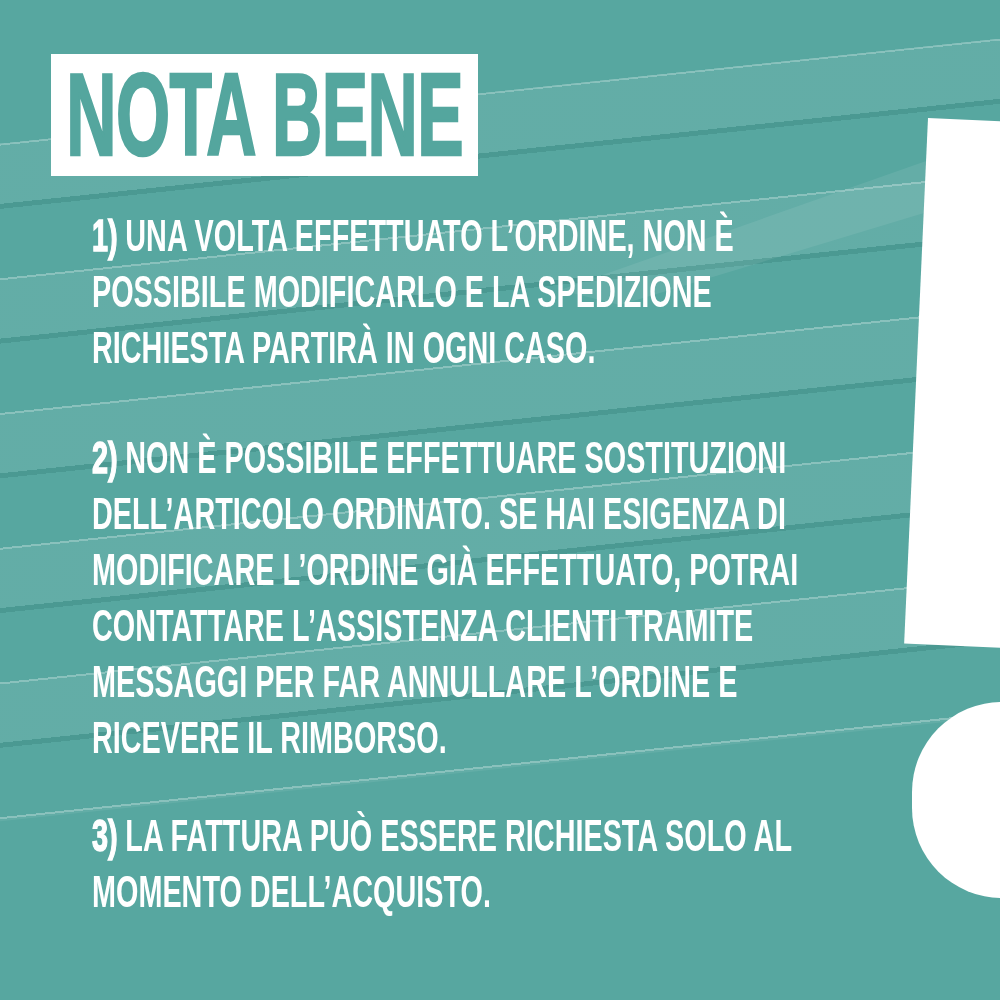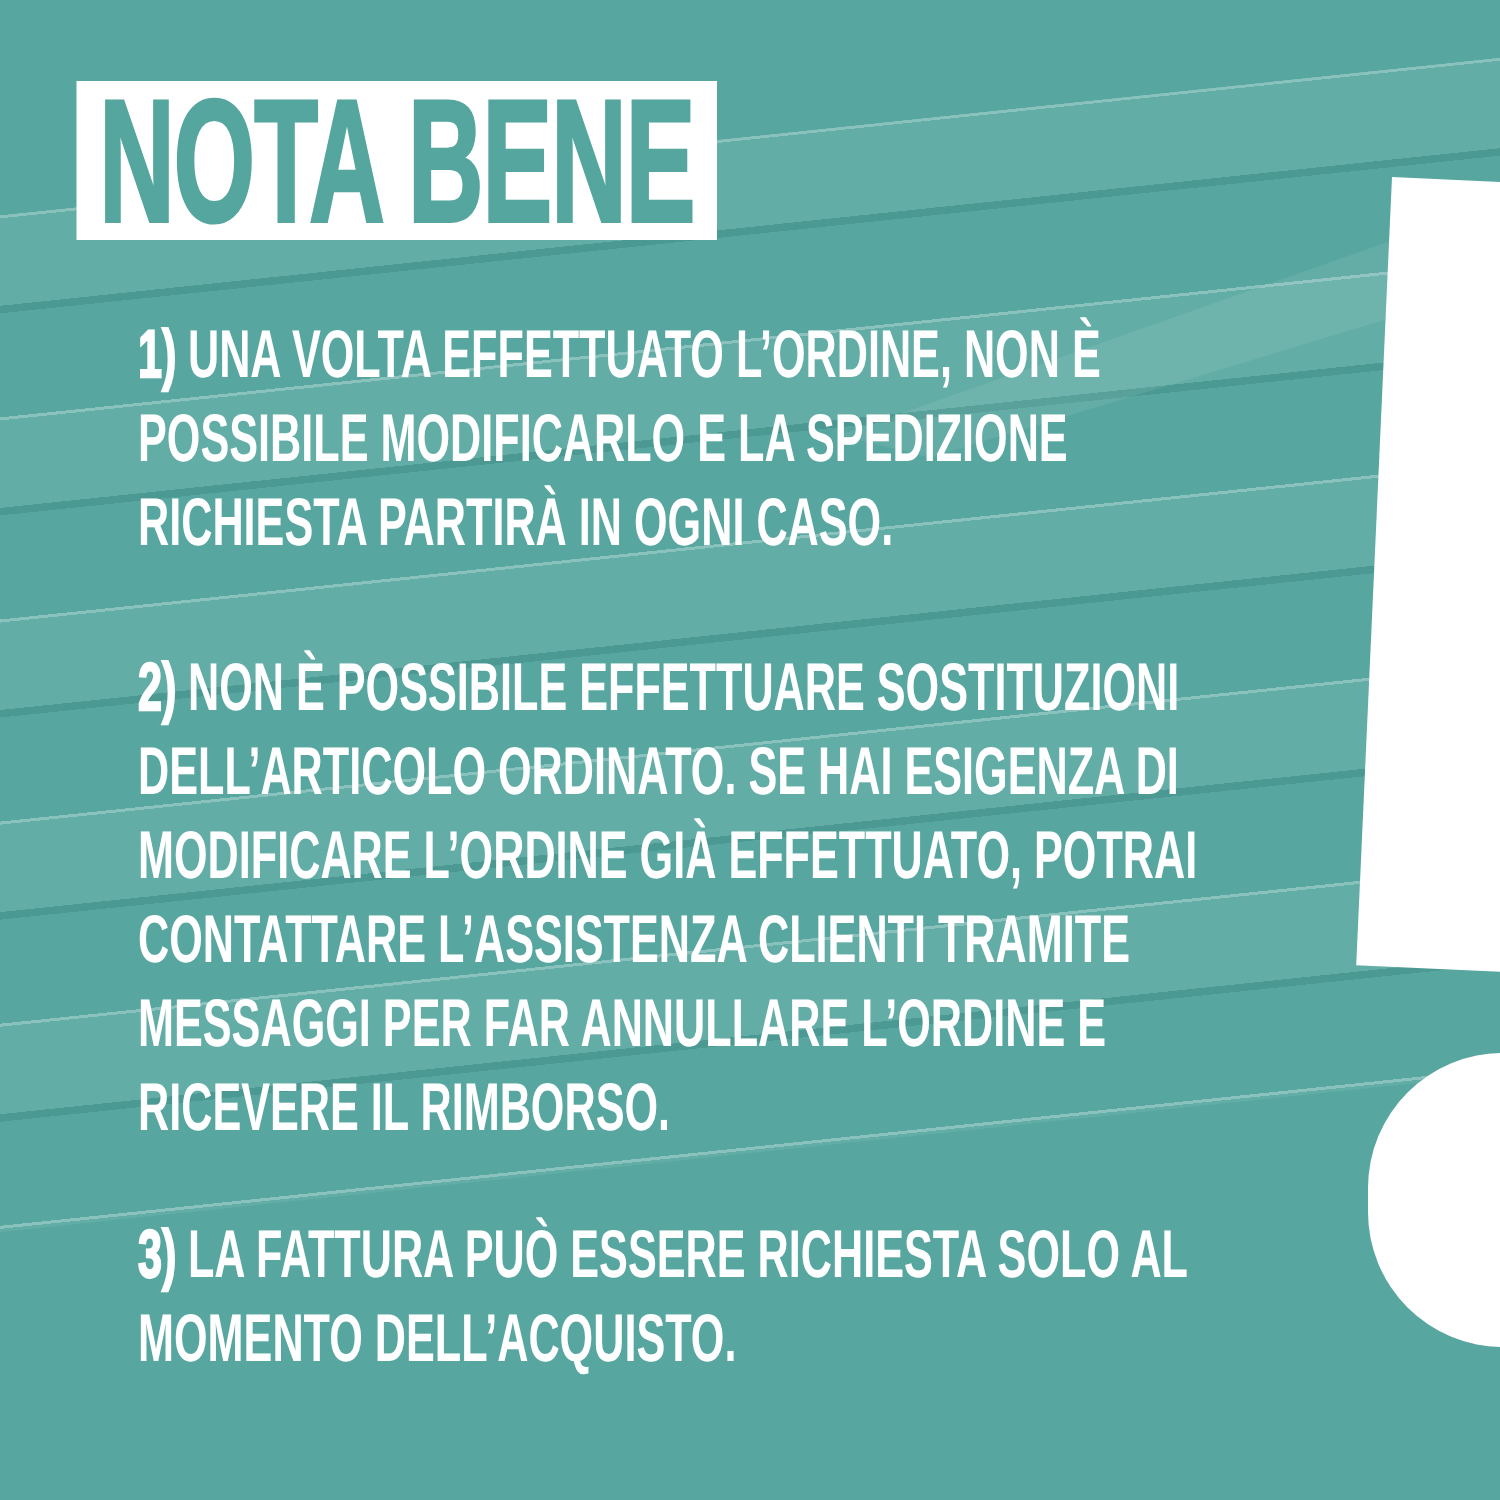--- a/index.html
+++ b/index.html
@@ -27,21 +27,21 @@
   .excl-bar{
     position:absolute;left:928px;top:118px;width:150px;height:526px;
     background:#ffffff;transform:rotate(2.6deg);transform-origin:0 0;
   }
   .excl-dot{
     position:absolute;left:912px;top:702px;width:206px;height:196px;
     background:#ffffff;border-radius:90px;
   }
   
   .header-box{
-    position:absolute;left:51px;top:54px;width:427px;height:106px;
+    position:absolute;left:51px;top:54px;width:427px;height:122px;
     background:#ffffff;display:flex;align-items:center;justify-content:center;
   }
   .header-text{
     font-size:116px;font-weight:bold;line-height:1;color:#54a69e;
     letter-spacing:-1px;white-space:nowrap;
     transform:scaleX(0.60);transform-origin:50% 50%;
     -webkit-text-stroke:2.5px #54a69e;
   }
   
   .note{

